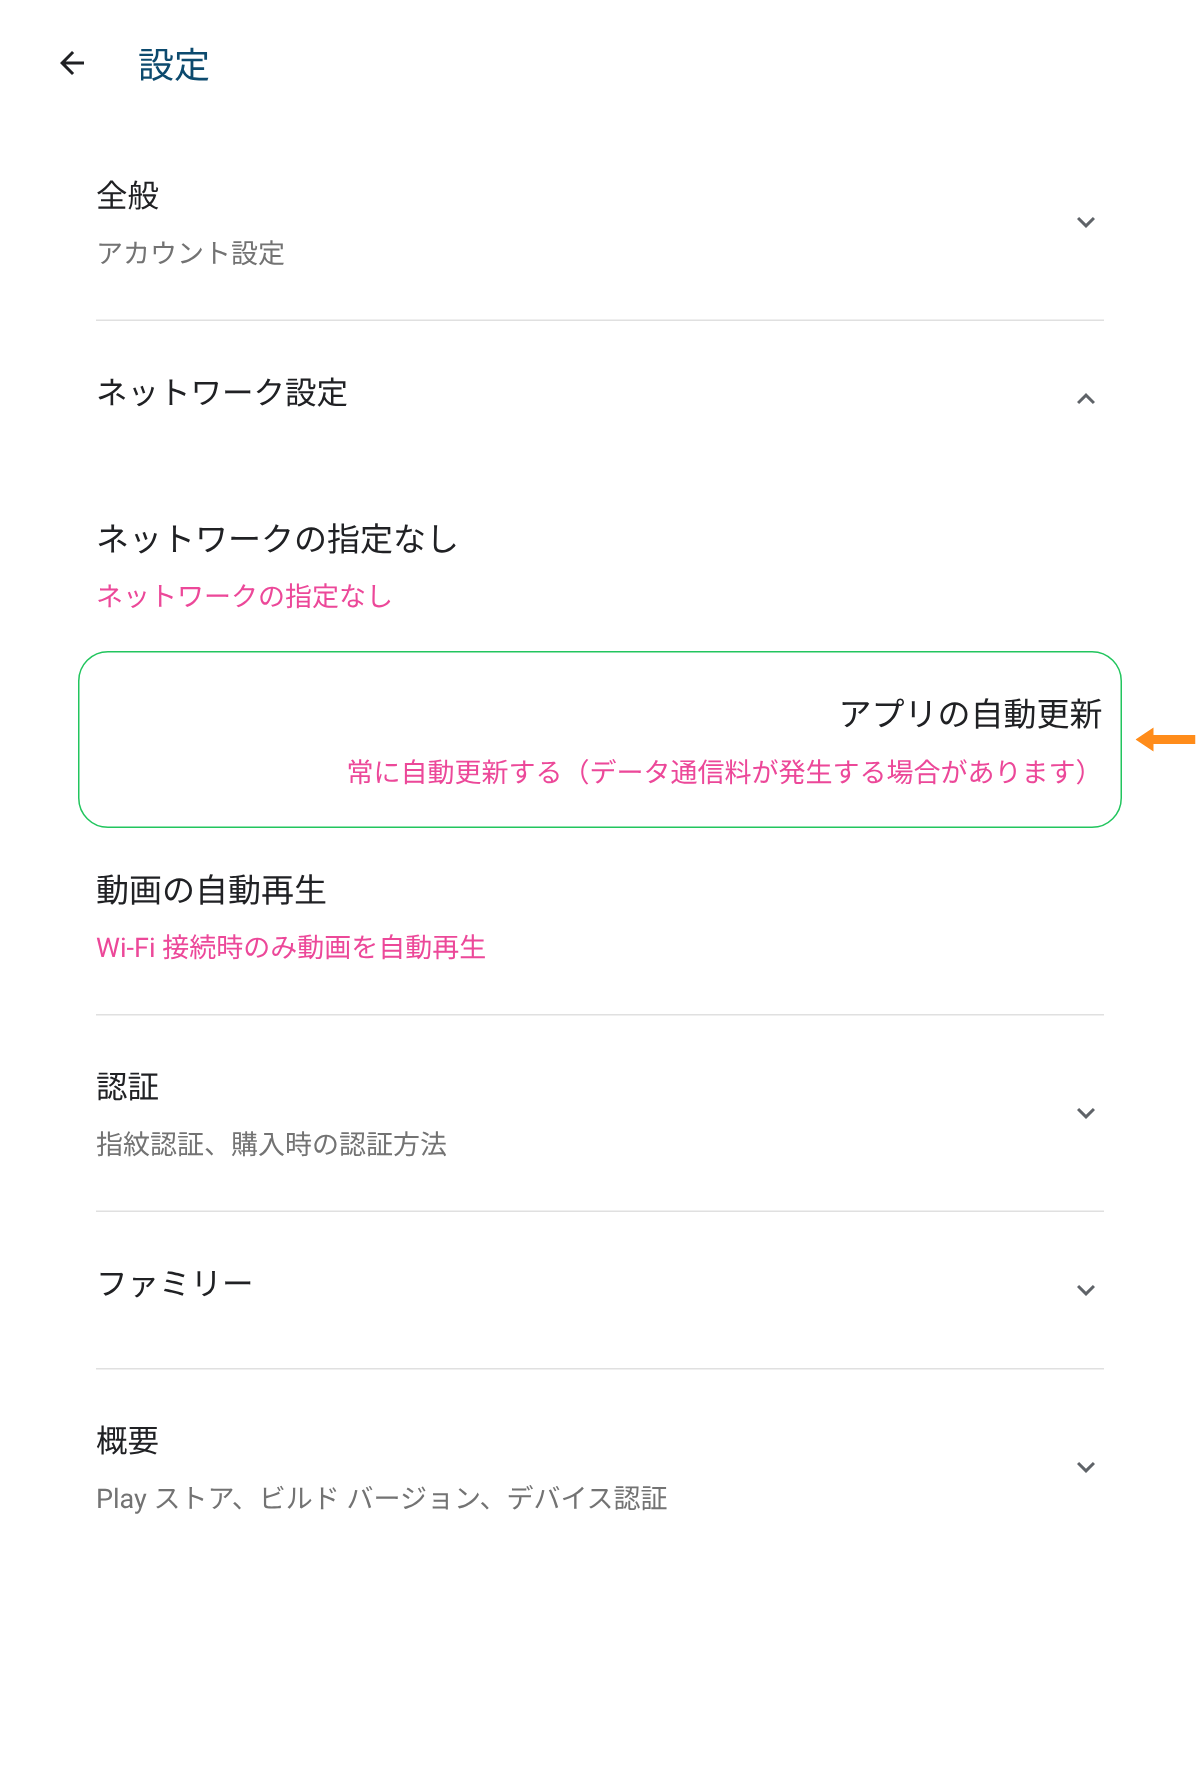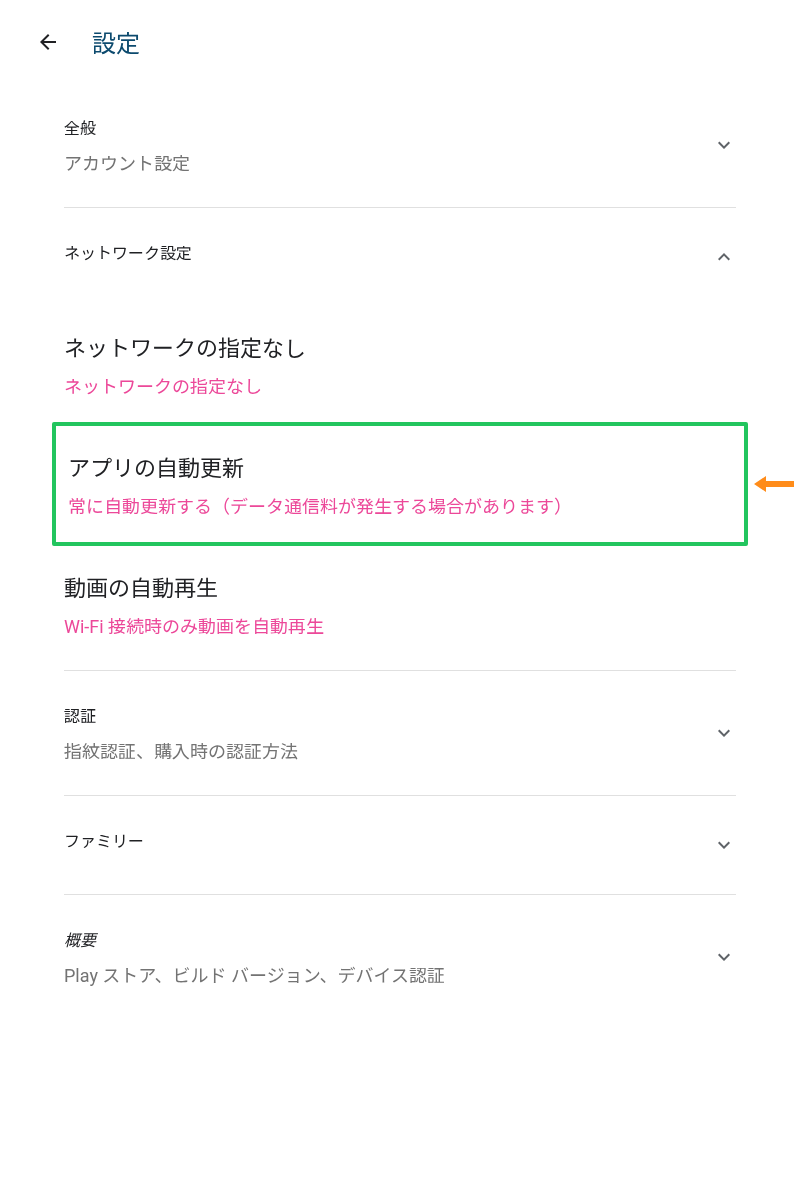--- a/index.html
+++ b/index.html
@@ -52,21 +52,21 @@
       display: flex;
       align-items: center;
       justify-content: space-between;
       padding: 32px 0;
       cursor: pointer;
     }
     .section-text {
       flex: 1;
     }
     .section-title {
-      font-size: 16px;
+      font-size: 21px;
       color: #202124;
       font-weight: 400;
       margin-bottom: 10px;
     }
     .section-subtitle {
       font-size: 18px;
       color: #737373;
       font-weight: 400;
     }
     .chevron {
@@ -91,26 +91,27 @@
       color: #202124;
       font-weight: 400;
       margin-bottom: 10px;
     }
     .sub-item-subtitle {
       font-size: 18px;
       color: #ec4899;
       font-weight: 400;
     }
     .highlighted {
-      border: 4px solid #22c55e;
-      border-radius: 2px;
+      border: 1px solid #22c55e;
+      border-radius: 20px;
       margin-left: -12px;
       margin-right: -12px;
       padding-left: 12px;
       padding-right: 12px;
+      text-align: right;
     }
     .arrow-annotation {
       position: absolute;
       right: -50px;
       top: 50%;
       transform: translateY(-50%);
       width: 40px;
       height: 20px;
     }
     .arrow-annotation svg {
@@ -122,21 +123,20 @@
     }
     .section-no-border {
       border-bottom: none;
     }
     .partial {
       padding-top: 32px;
       padding-bottom: 8px;
     }
     .partial .section-title {
       margin-bottom: 10px;
-      font-style: italic;
     }
   </style>
 </head>
 <body>
 
 <div class="header">
   <div class="back-icon">
     <svg viewBox="0 0 24 24">
         <path d="M20 11H7.83l5.59-5.59L12 4l-8 8 8 8 1.41-1.41L7.83 13H20v-2z"></path>
       </svg>

